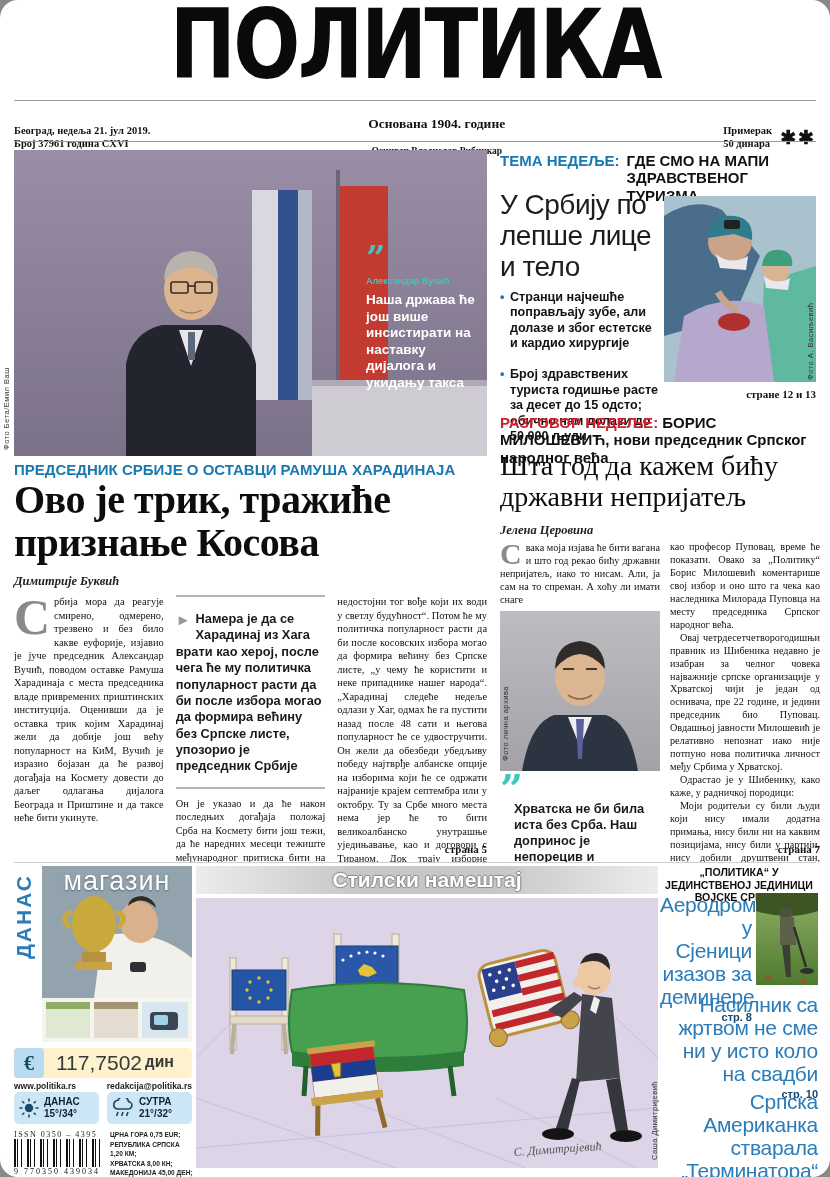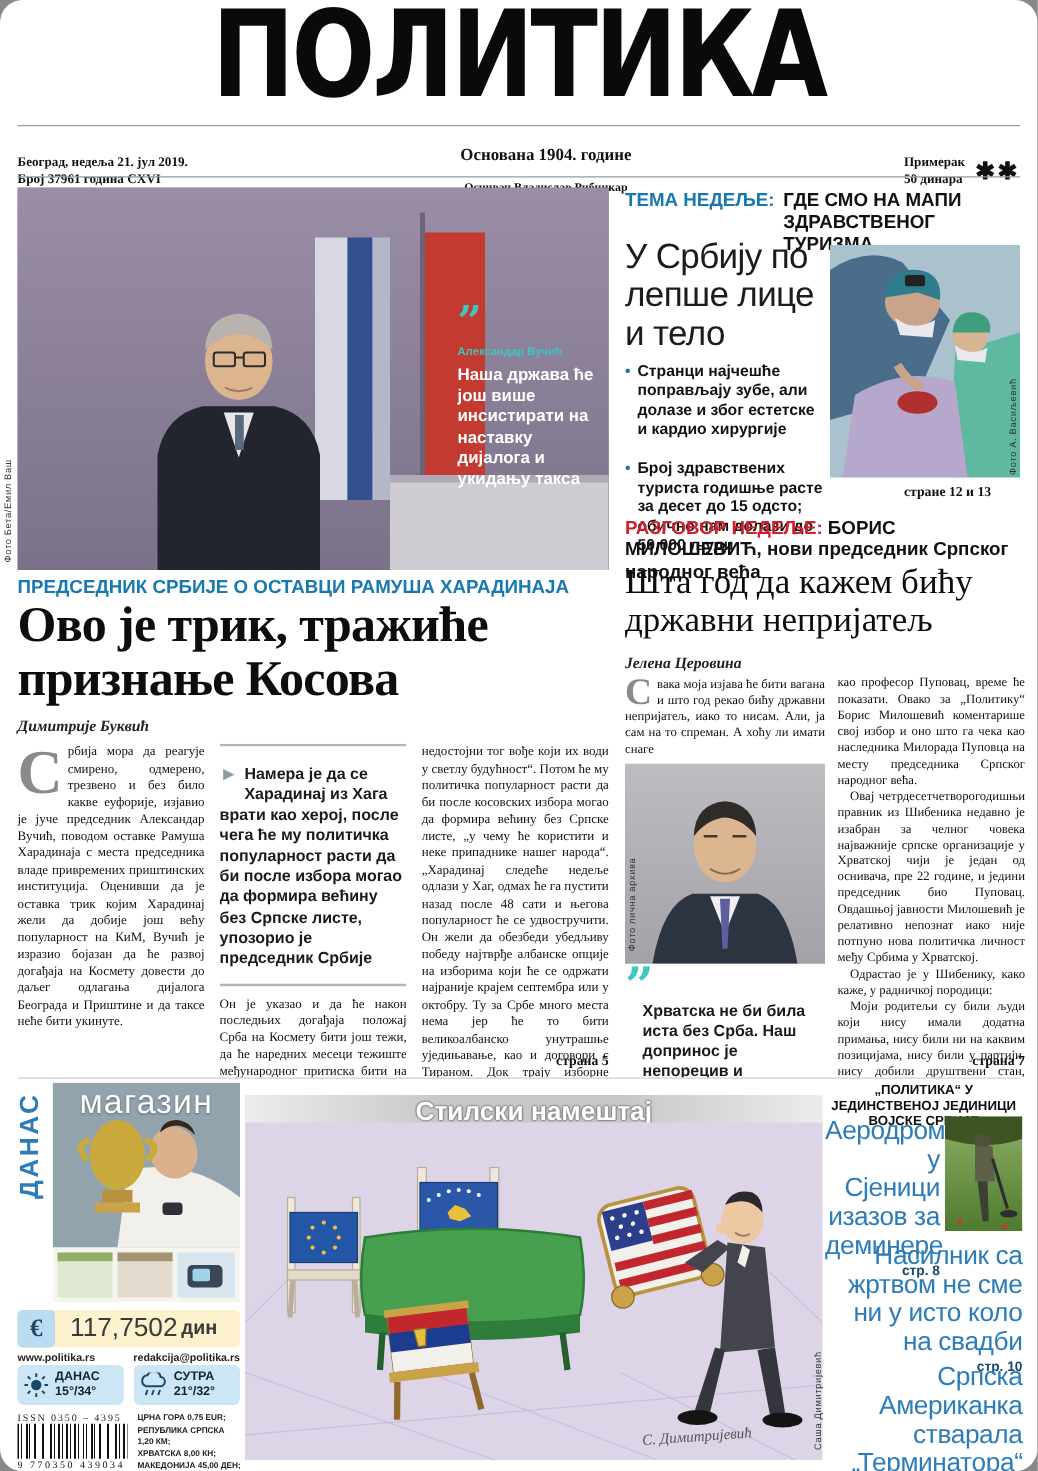--- a/index.html
+++ b/index.html
@@ -49,21 +49,21 @@
 
   
   .tema-header{top:152px;left:500px;width:320px;display:flex;gap:7px;}
   .tema-headline{top:190px;left:500px;width:172px;font-family:"Liberation Sans",sans-serif;
                  font-size:28px;line-height:1.1;letter-spacing:-.5px;color:#1c1c1c;}
   .tema-bullets{top:290px;left:500px;width:160px;font-family:"Liberation Sans",sans-serif;}
   .bullet{font-size:12.6px;font-weight:bold;line-height:1.22;margin-bottom:16px;padding-left:10px;position:relative;color:#121212;}
   .bullet .dot{position:absolute;left:0;top:0;color:#1878b0;}
   .tema-photo{top:196px;left:664px;width:152px;height:186px;overflow:hidden;background:#aac3cf;}
   .tema-credit{top:250px;left:806px;height:130px;}
-  .tema-pageref{top:388px;left:641px;width:152px;}
+  .tema-pageref{top:388px;left:664px;width:152px;}
 
   
   .int-kicker{top:414px;left:500px;width:320px;}
   .int-headline{top:450px;left:500px;width:320px;font-size:28px;line-height:1.12;color:#0d0d0d;}
   .int-byline{top:523px;left:500px;}
   .int-cols{top:541px;left:500px;width:320px;height:321px;display:flex;gap:10px;}
   .int-col1{width:160px;font-size:10.2px;line-height:1.28;text-align:justify;overflow:hidden;}
   .int-col2{width:150px;font-size:10.2px;line-height:1.27;text-align:justify;overflow:hidden;}
   .int-col2 p{margin:0 0 0;text-indent:10px;}
   .int-col2 p.first{text-indent:0;font-family:Liberation Serif, serif;}
@@ -100,21 +100,21 @@
   .barcode{top:1139px;left:14px;width:88px;height:28px;
     background:repeating-linear-gradient(90deg,#111 0 1.5px,#fff 1.5px 3px,#111 3px 3.6px,#fff 3.6px 6.5px);}
   .barcode-num{top:1167px;left:14px;width:88px;font-size:8px;letter-spacing:2px;}
   .prices{top:1130px;left:110px;width:84px;font-family:"Liberation Sans",sans-serif;
           font-size:6.6px;font-weight:bold;line-height:1.45;color:#222;white-space:pre-line;}
 
   
   .cartoon-title{top:866px;left:196px;width:462px;height:28px;line-height:28px;text-align:center;
       font-family:"Liberation Sans",sans-serif;font-weight:bold;font-size:21px;color:#fff;
       background:linear-gradient(90deg,#ececec,#c7c7c7 35%,#c7c7c7 65%,#ececec);
-      text-shadow:0 1px 1px #8a8a8a, 0 -1px 1px #8a8a8a, 1px 0 1px #8a8a8a, -1px 0 1px #8a8a8a;margin-top:10px;}
+      text-shadow:0 1px 1px #8a8a8a, 0 -1px 1px #8a8a8a, 1px 0 1px #8a8a8a, -1px 0 1px #8a8a8a;}
   .cartoon{top:898px;left:196px;width:462px;height:270px;background:#ddd5e7;overflow:hidden;}
   .cartoon-credit{top:1020px;left:650px;height:140px;}
 
   
   .br-kicker{top:866px;left:660px;width:158px;text-align:center;font-family:"Liberation Sans",sans-serif;
              font-weight:bold;font-size:10.6px;line-height:1.2;color:#0d0d0d;}
   .teaser-title{font-family:"Liberation Sans",sans-serif;font-size:21px;line-height:1.1;
                 color:#2b7cb8;letter-spacing:-.3px;}
   .teaser-page{font-family:"Liberation Sans",sans-serif;font-weight:bold;font-size:11px;color:#17486e;
                text-align:right;margin-top:3px;}

